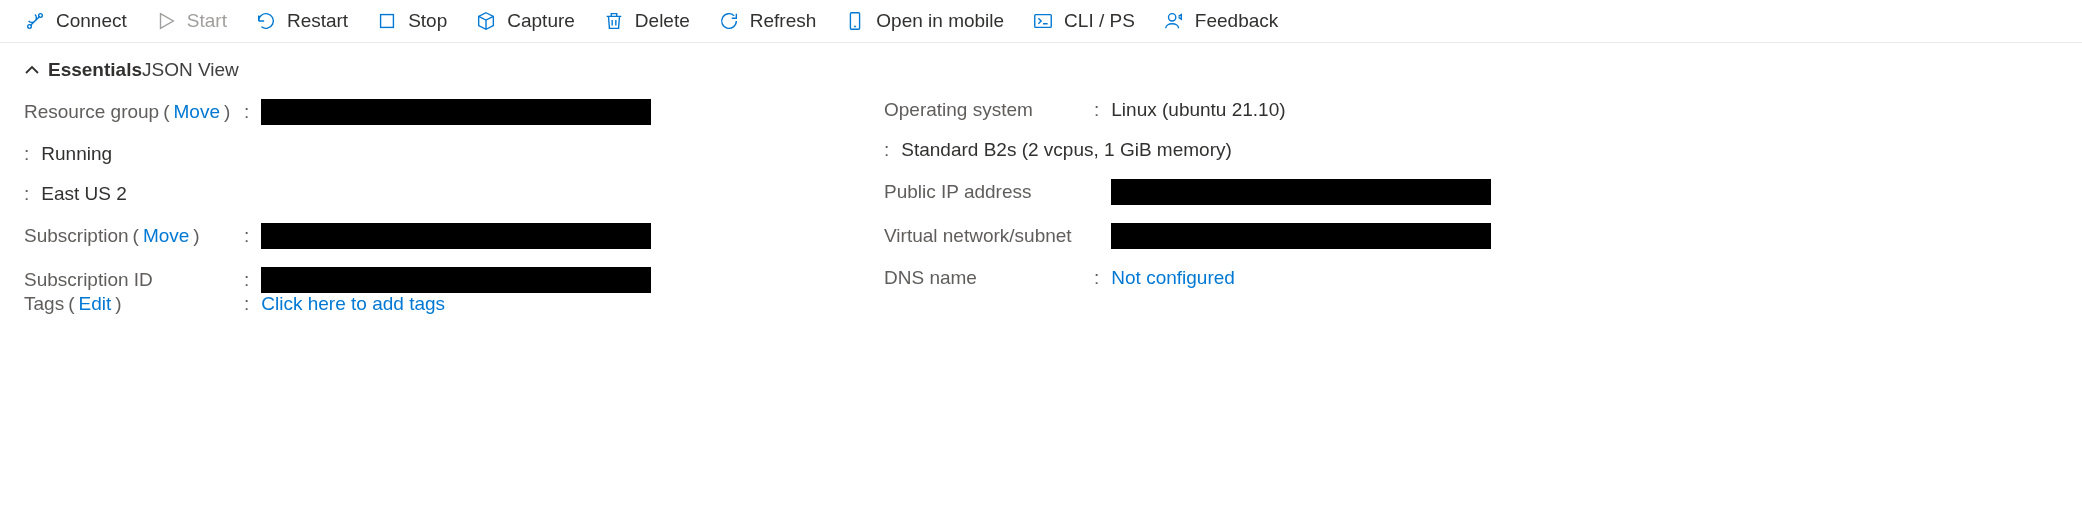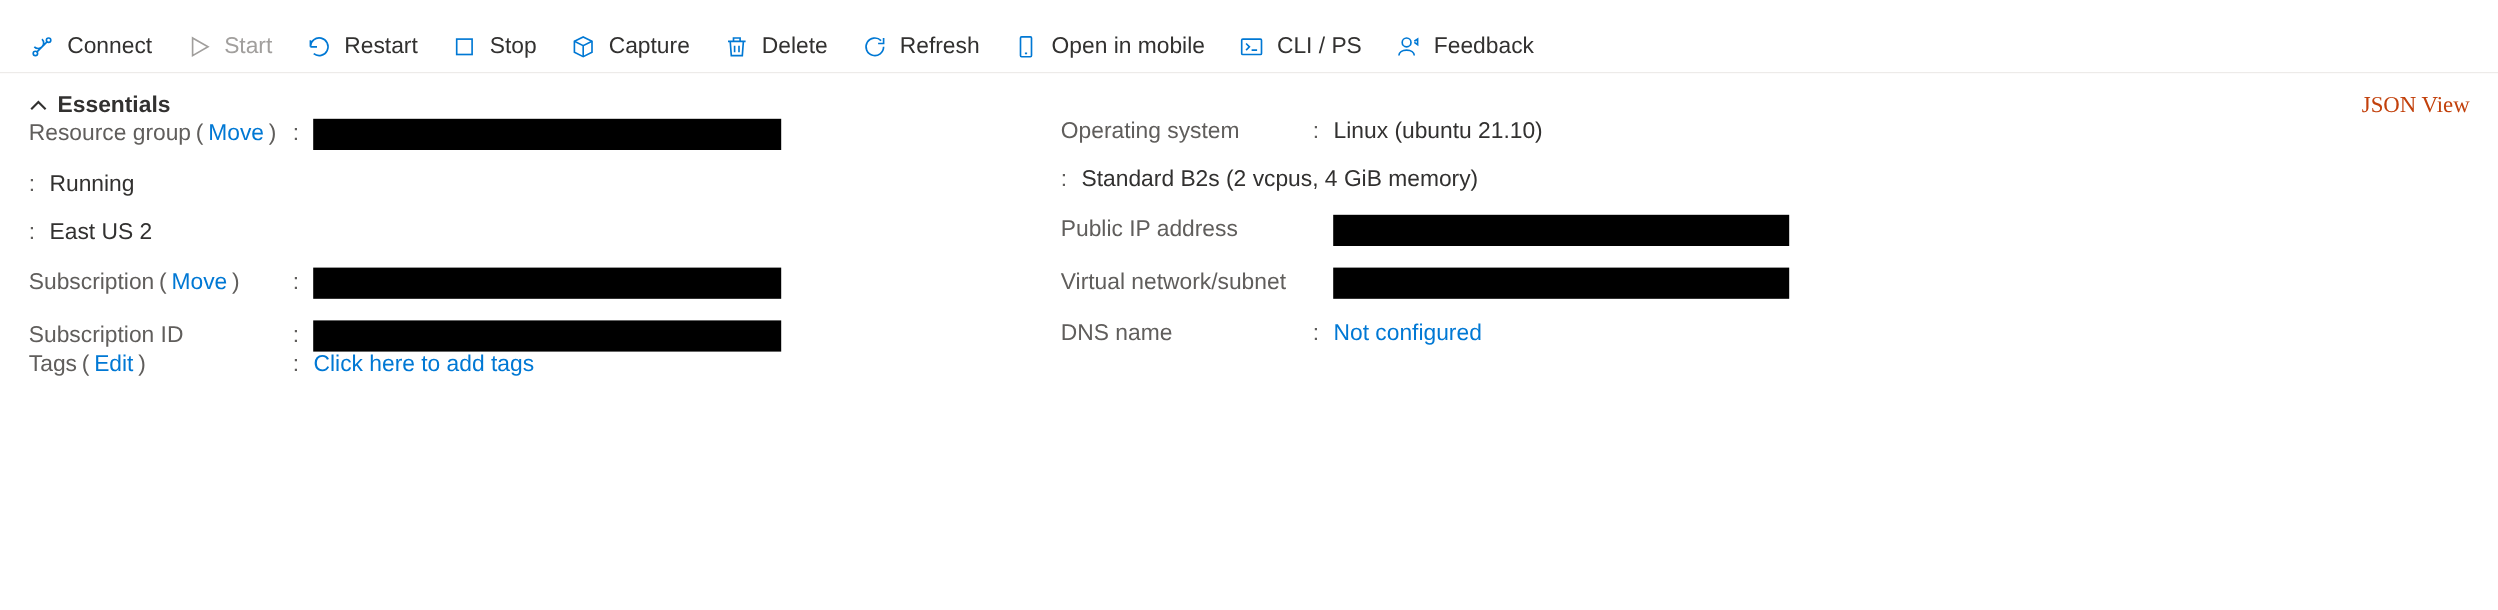--- a/index.html
+++ b/index.html
@@ -20,21 +20,20 @@
       padding: 10px 24px;
       gap: 28px;
       border-bottom: 1px solid #edebe9;
     }
     .toolbar-item {
       display: flex;
       align-items: center;
       gap: 10px;
       cursor: pointer;
       color: #323130;
-      margin-top: 18px;
     }
     .toolbar-item.disabled {
       color: #a19f9d;
       cursor: default;
     }
     .toolbar-item svg {
       width: 22px;
       height: 22px;
       flex-shrink: 0;
     }
@@ -47,37 +46,37 @@
       stroke: #a19f9d;
       fill: none;
       stroke-width: 1.5;
     }
     .content {
       padding: 16px 24px 20px 24px;
     }
     .essentials-header {
       display: flex;
       align-items: center;
-      justify-content: space-between;
+      justify-content: flex-start;
+      margin-bottom: 18px;
     }
     .essentials-toggle {
       display: flex;
       align-items: center;
       gap: 8px;
       cursor: pointer;
       font-weight: 600;
     }
     .essentials-toggle svg {
       width: 16px;
       height: 16px;
     }
     .json-view {
-      color: #c2410c;
-      cursor: pointer;
-      font-family: Liberation Serif, serif;
+      color: #404040;
+      cursor: pointer;
     }
     .essentials-grid {
       display: flex;
       gap: 140px;
     }
     .essentials-col {
       display: flex;
       flex-direction: column;
       gap: 18px;
     }
@@ -276,21 +275,21 @@
     <div class="essentials-col right">
 
       <div class="prop-row">
         <span class="prop-label">Operating system</span>
         <span class="prop-sep">:</span>
         <span class="prop-value">Linux (ubuntu 21.10)</span>
       </div>
 
       <div class="prop-row">
         <span class="prop-sep">:</span>
-        <span class="prop-value">Standard B2s (2 vcpus, 4 GiB memory)</span>
+        <span class="prop-value">Standard B2s (2 vcpus, 1 GiB memory)</span>
       </div>
 
       <div class="prop-row">
         <span class="prop-label">Public IP address</span>
         <span class="prop-sep" style="visibility:hidden">:</span>
         <span class="redacted w4"></span>
       </div>
 
       <div class="prop-row">
         <span class="prop-label">Virtual network/subnet</span>

